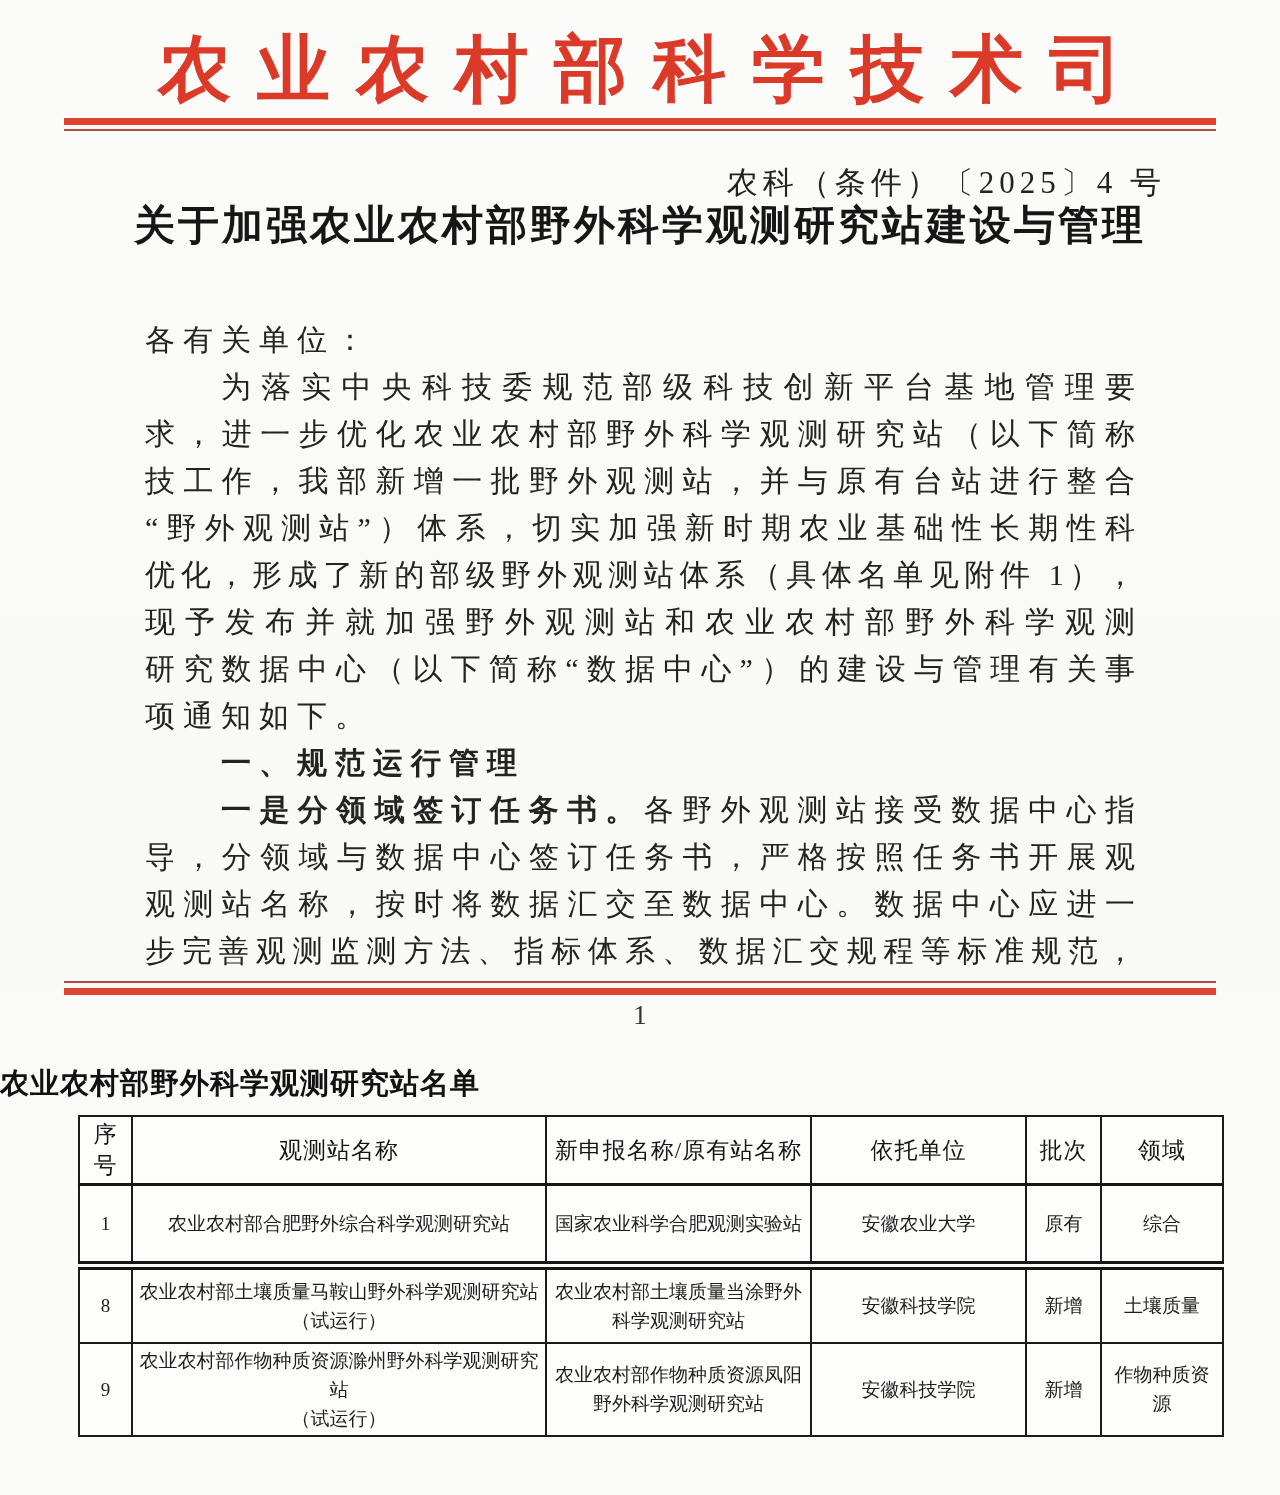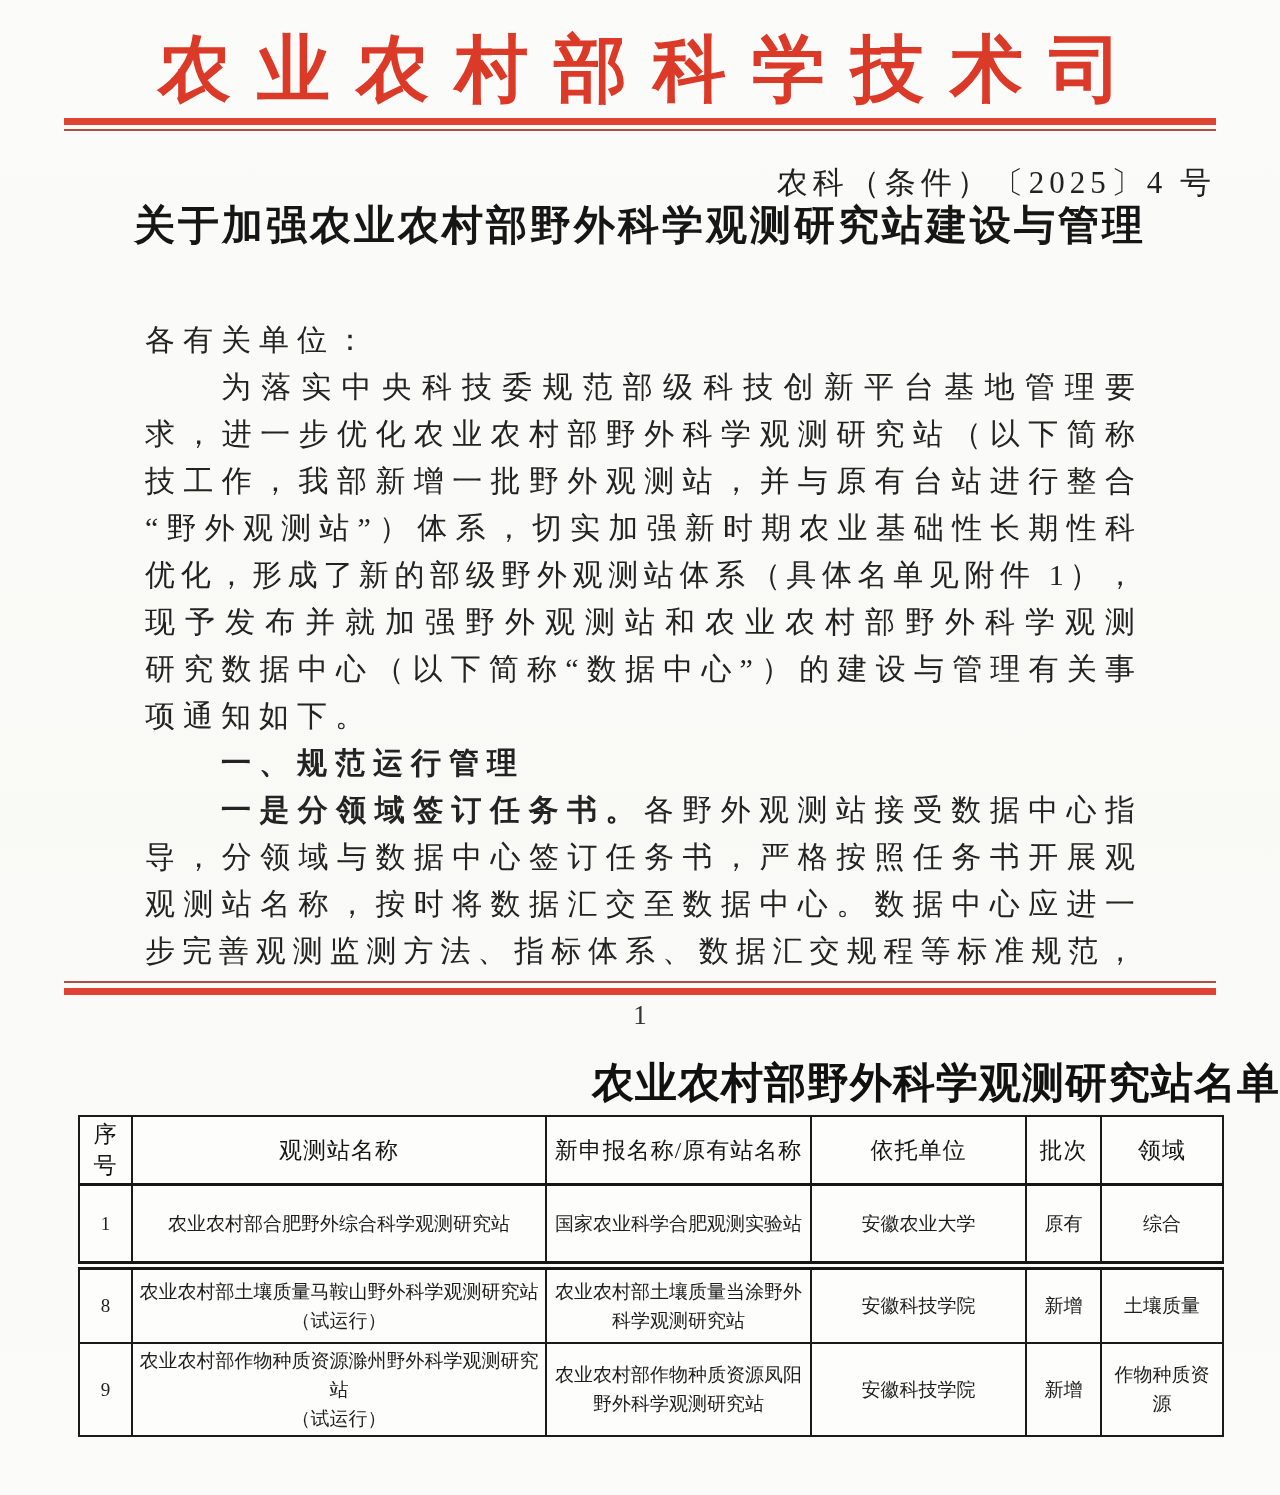--- a/index.html
+++ b/index.html
@@ -28,21 +28,21 @@
     color: #dc3a28;
     font-family: "Liberation Serif", "DejaVu Serif", serif;
   }
   .rules { margin: 6px 64px 0 64px; }
   .rules .thick { height: 7px; background: #df4433; }
   .rules .thin  { height: 2px; background: #b34b40; }
   .rules.top .thick { margin-bottom: 4px; }
   .rules.bottom .thin { margin-bottom: 5px; }
   .doc-number {
     margin-top: 33px;
-    padding-right: 64px;
+    padding-right: 114px;
     text-align: right;
     font-size: 31px;
     line-height: 37px;
     letter-spacing: 5px;
     color: #222;
   }
   
   .notice-title {
     text-align: center;
     font-weight: bold;
@@ -73,22 +73,22 @@
   .page-number {
     margin-top: 6px;
     text-align: center;
     font-size: 27px;
     line-height: 28px;
     color: #333;
   }
   
   .attachment-title {
     margin-top: 32px;
-    text-align: right;
-    font-size: 42px;
+    text-align: left;
+    font-size: 29px;
     line-height: 44px;
     font-weight: bold;
     letter-spacing: 1px;
     color: #111;
   }
   .tablewrap { margin: 10px 0 0 78px; width: 1144px; }
   table {
     border-collapse: collapse;
     table-layout: fixed;
     width: 1144px;

